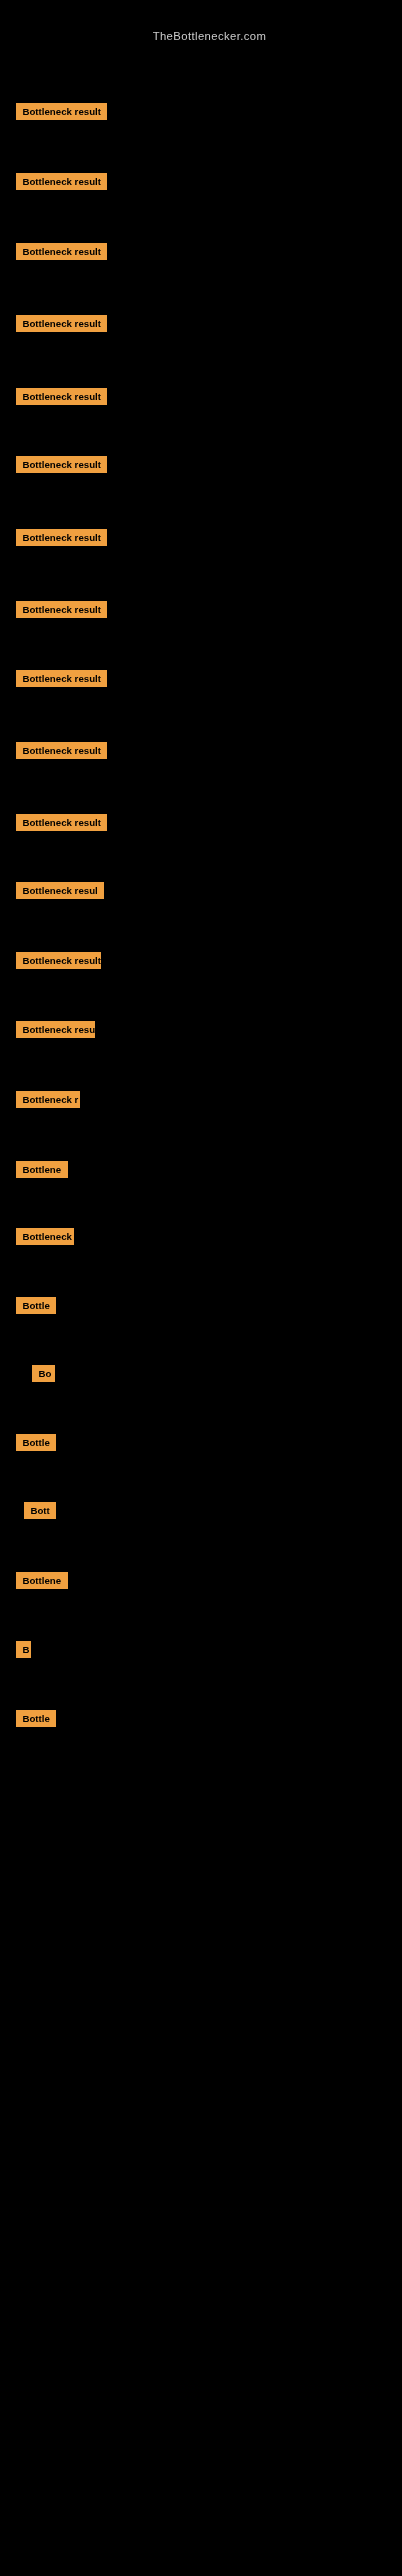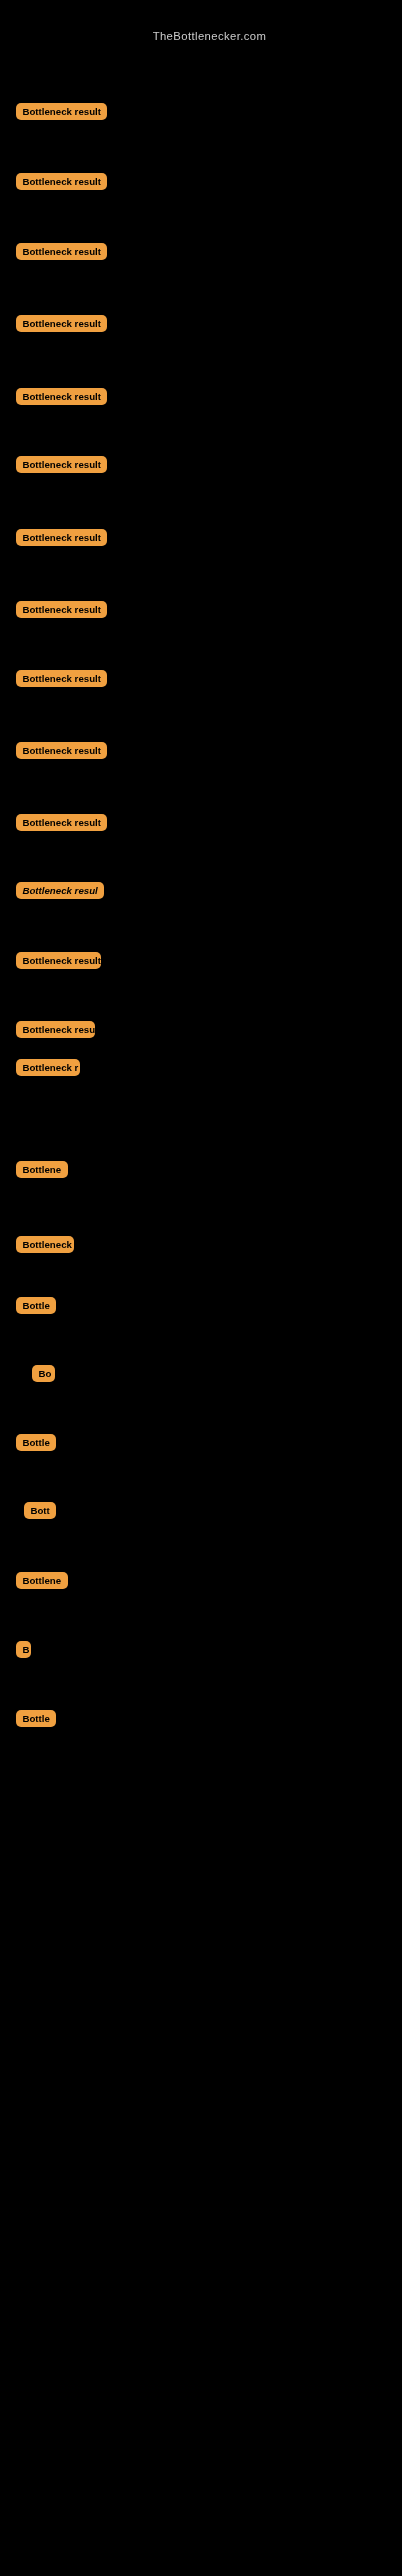--- a/index.html
+++ b/index.html
@@ -24,21 +24,21 @@
       letter-spacing: 0.4px;
     }
 
     .bottleneck-badge {
       background-color: #f0a040;
       color: #000000;
       font-size: 9.7px;
       font-weight: bold;
       padding: 3.2px 6.4px;
       display: inline-block;
-      border-radius: 5px;
+      border-radius: 0;
       white-space: nowrap;
       overflow: hidden;
     }
   </style>
 </head>
 <body>
 
 <div>
   <div class="site-title">TheBottlenecker.com</div>
 </div>
@@ -48,26 +48,26 @@
     <div class="bottleneck-badge" style="position: absolute; top: 116px; left: 0px; max-width: 97px; overflow: hidden;">Bottleneck result</div>
     <div class="bottleneck-badge" style="position: absolute; top: 186px; left: 0px; max-width: 97px; overflow: hidden;">Bottleneck result</div>
     <div class="bottleneck-badge" style="position: absolute; top: 258px; left: 0px; max-width: 97px; overflow: hidden;">Bottleneck result</div>
     <div class="bottleneck-badge" style="position: absolute; top: 331px; left: 0px; max-width: 97px; overflow: hidden;">Bottleneck result</div>
     <div class="bottleneck-badge" style="position: absolute; top: 399px; left: 0px; max-width: 97px; overflow: hidden;">Bottleneck result</div>
     <div class="bottleneck-badge" style="position: absolute; top: 472px; left: 0px; max-width: 97px; overflow: hidden;">Bottleneck result</div>
     <div class="bottleneck-badge" style="position: absolute; top: 544px; left: 0px; max-width: 97px; overflow: hidden;">Bottleneck result</div>
     <div class="bottleneck-badge" style="position: absolute; top: 613px; left: 0px; max-width: 97px; overflow: hidden;">Bottleneck result</div>
     <div class="bottleneck-badge" style="position: absolute; top: 685px; left: 0px; max-width: 97px; overflow: hidden;">Bottleneck result</div>
     <div class="bottleneck-badge" style="position: absolute; top: 757px; left: 0px; max-width: 97px; overflow: hidden;">Bottleneck result</div>
-    <div class="bottleneck-badge" style="position: absolute; top: 825px; left: 0px; max-width: 89px; overflow: hidden; font-style: italic;">Bottleneck resul</div>
+    <div class="bottleneck-badge" style="position: absolute; top: 825px; left: 0px; max-width: 89px; overflow: hidden;">Bottleneck resul</div>
     <div class="bottleneck-badge" style="position: absolute; top: 895px; left: 0px; max-width: 85px; overflow: hidden;">Bottleneck result</div>
     <div class="bottleneck-badge" style="position: absolute; top: 964px; left: 0px; max-width: 79px; overflow: hidden;">Bottleneck result</div>
-    <div class="bottleneck-badge" style="position: absolute; top: 1002px; left: 0px; max-width: 64px; overflow: hidden;">Bottleneck r</div>
+    <div class="bottleneck-badge" style="position: absolute; top: 1034px; left: 0px; max-width: 64px; overflow: hidden;">Bottleneck r</div>
     <div class="bottleneck-badge" style="position: absolute; top: 1104px; left: 0px; max-width: 55px; overflow: hidden;">Bottlene</div>
-    <div class="bottleneck-badge" style="position: absolute; top: 1171px; left: 0px; max-width: 58px; overflow: hidden; margin-top: 8px;">Bottleneck</div>
+    <div class="bottleneck-badge" style="position: absolute; top: 1171px; left: 0px; max-width: 58px; overflow: hidden;">Bottleneck</div>
     <div class="bottleneck-badge" style="position: absolute; top: 1240px; left: 0px; max-width: 44px; overflow: hidden;">Bottle</div>
     <div class="bottleneck-badge" style="position: absolute; top: 1308px; left: 16px; max-width: 22.5px; overflow: hidden;">Bo</div>
     <div class="bottleneck-badge" style="position: absolute; top: 1377px; left: 0px; max-width: 44px; overflow: hidden;">Bottle</div>
     <div class="bottleneck-badge" style="position: absolute; top: 1445px; left: 8px; max-width: 32px; overflow: hidden;">Bott</div>
     <div class="bottleneck-badge" style="position: absolute; top: 1515px; left: 0px; max-width: 52px; overflow: hidden;">Bottlene</div>
     <div class="bottleneck-badge" style="position: absolute; top: 1584px; left: 0px; max-width: 14.5px; overflow: hidden;">B</div>
     <div class="bottleneck-badge" style="position: absolute; top: 1653px; left: 0px; max-width: 44px; overflow: hidden;">Bottle</div>
   </div>
 
 

